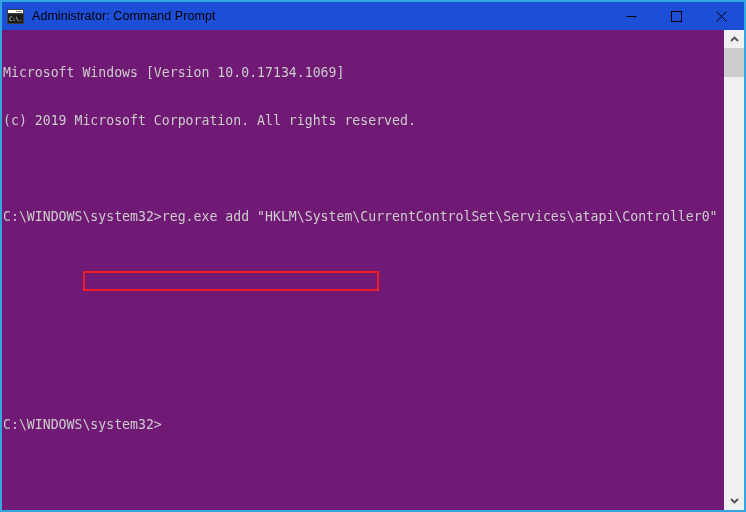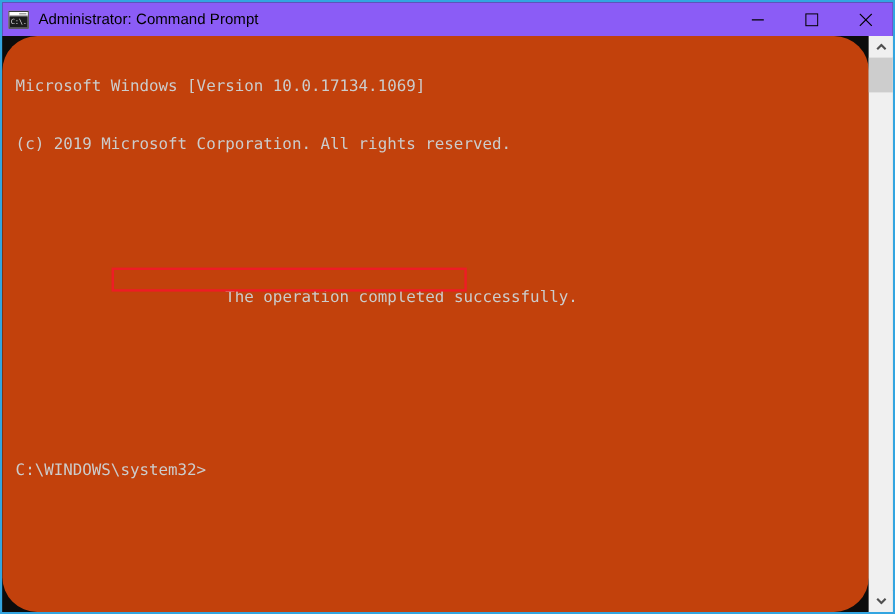--- a/index.html
+++ b/index.html
@@ -24,21 +24,21 @@
     border: 2px solid #33a5e0;
     background: #0c0c0c;
     display: flex;
     flex-direction: column;
   }
 
   
   .titlebar {
     height: 20px;
     min-height: 28px;
-    background: #8b5cf6;
+    background: #1d4ed8;
     display: flex;
     align-items: center;
     position: relative;
     user-select: none;
   }
   .title-icon {
     width: 17px;
     height: 15px;
     margin-left: 5px;
     margin-right: 8px;
@@ -107,24 +107,23 @@
   .body-area {
     flex: 1 1 auto;
     display: flex;
     position: relative;
     min-height: 0;
     background: #0c0c0c;
   }
   .console {
     flex: 1 1 auto;
     position: relative;
-    background: #c2410c;
+    background: #701a75;
     overflow: hidden;
-    padding: 3px 0 0 11px;
-    border-radius: 29px;
+    padding: 3px 0 0 1px;
   }
   .console-text {
     font-family: "DejaVu Sans Mono", monospace;
     font-size: 13.2px;
     line-height: 16px;
     color: #cccccc;
     white-space: pre;
     letter-spacing: 0px;
     margin: 0;
   }
@@ -209,23 +208,23 @@
     </div>
   </div>
 
   <div class="body-area">
 
     <div class="console">
       <div class="console-text">
         <div class="console-line">Microsoft Windows [Version 10.0.17134.1069]</div>
         <div class="console-line">(c) 2019 Microsoft Corporation. All rights reserved.</div>
         <div class="console-line"></div>
+        <div class="console-line">C:\WINDOWS\system32&gt;reg.exe add "HKLM\System\CurrentControlSet\Services\atapi\Controller0"</div>
         <div class="console-line">
           <span class="highlight-wrap">
-            <span>The operation completed successfully.</span>
             <span class="highlight-box"></span>
           </span>
         </div>
         <div class="console-line"></div>
         <div class="console-line">C:\WINDOWS\system32&gt;</div>
       </div>
     </div>
 
     <div class="scrollbar">
       <div class="sb-btn">

